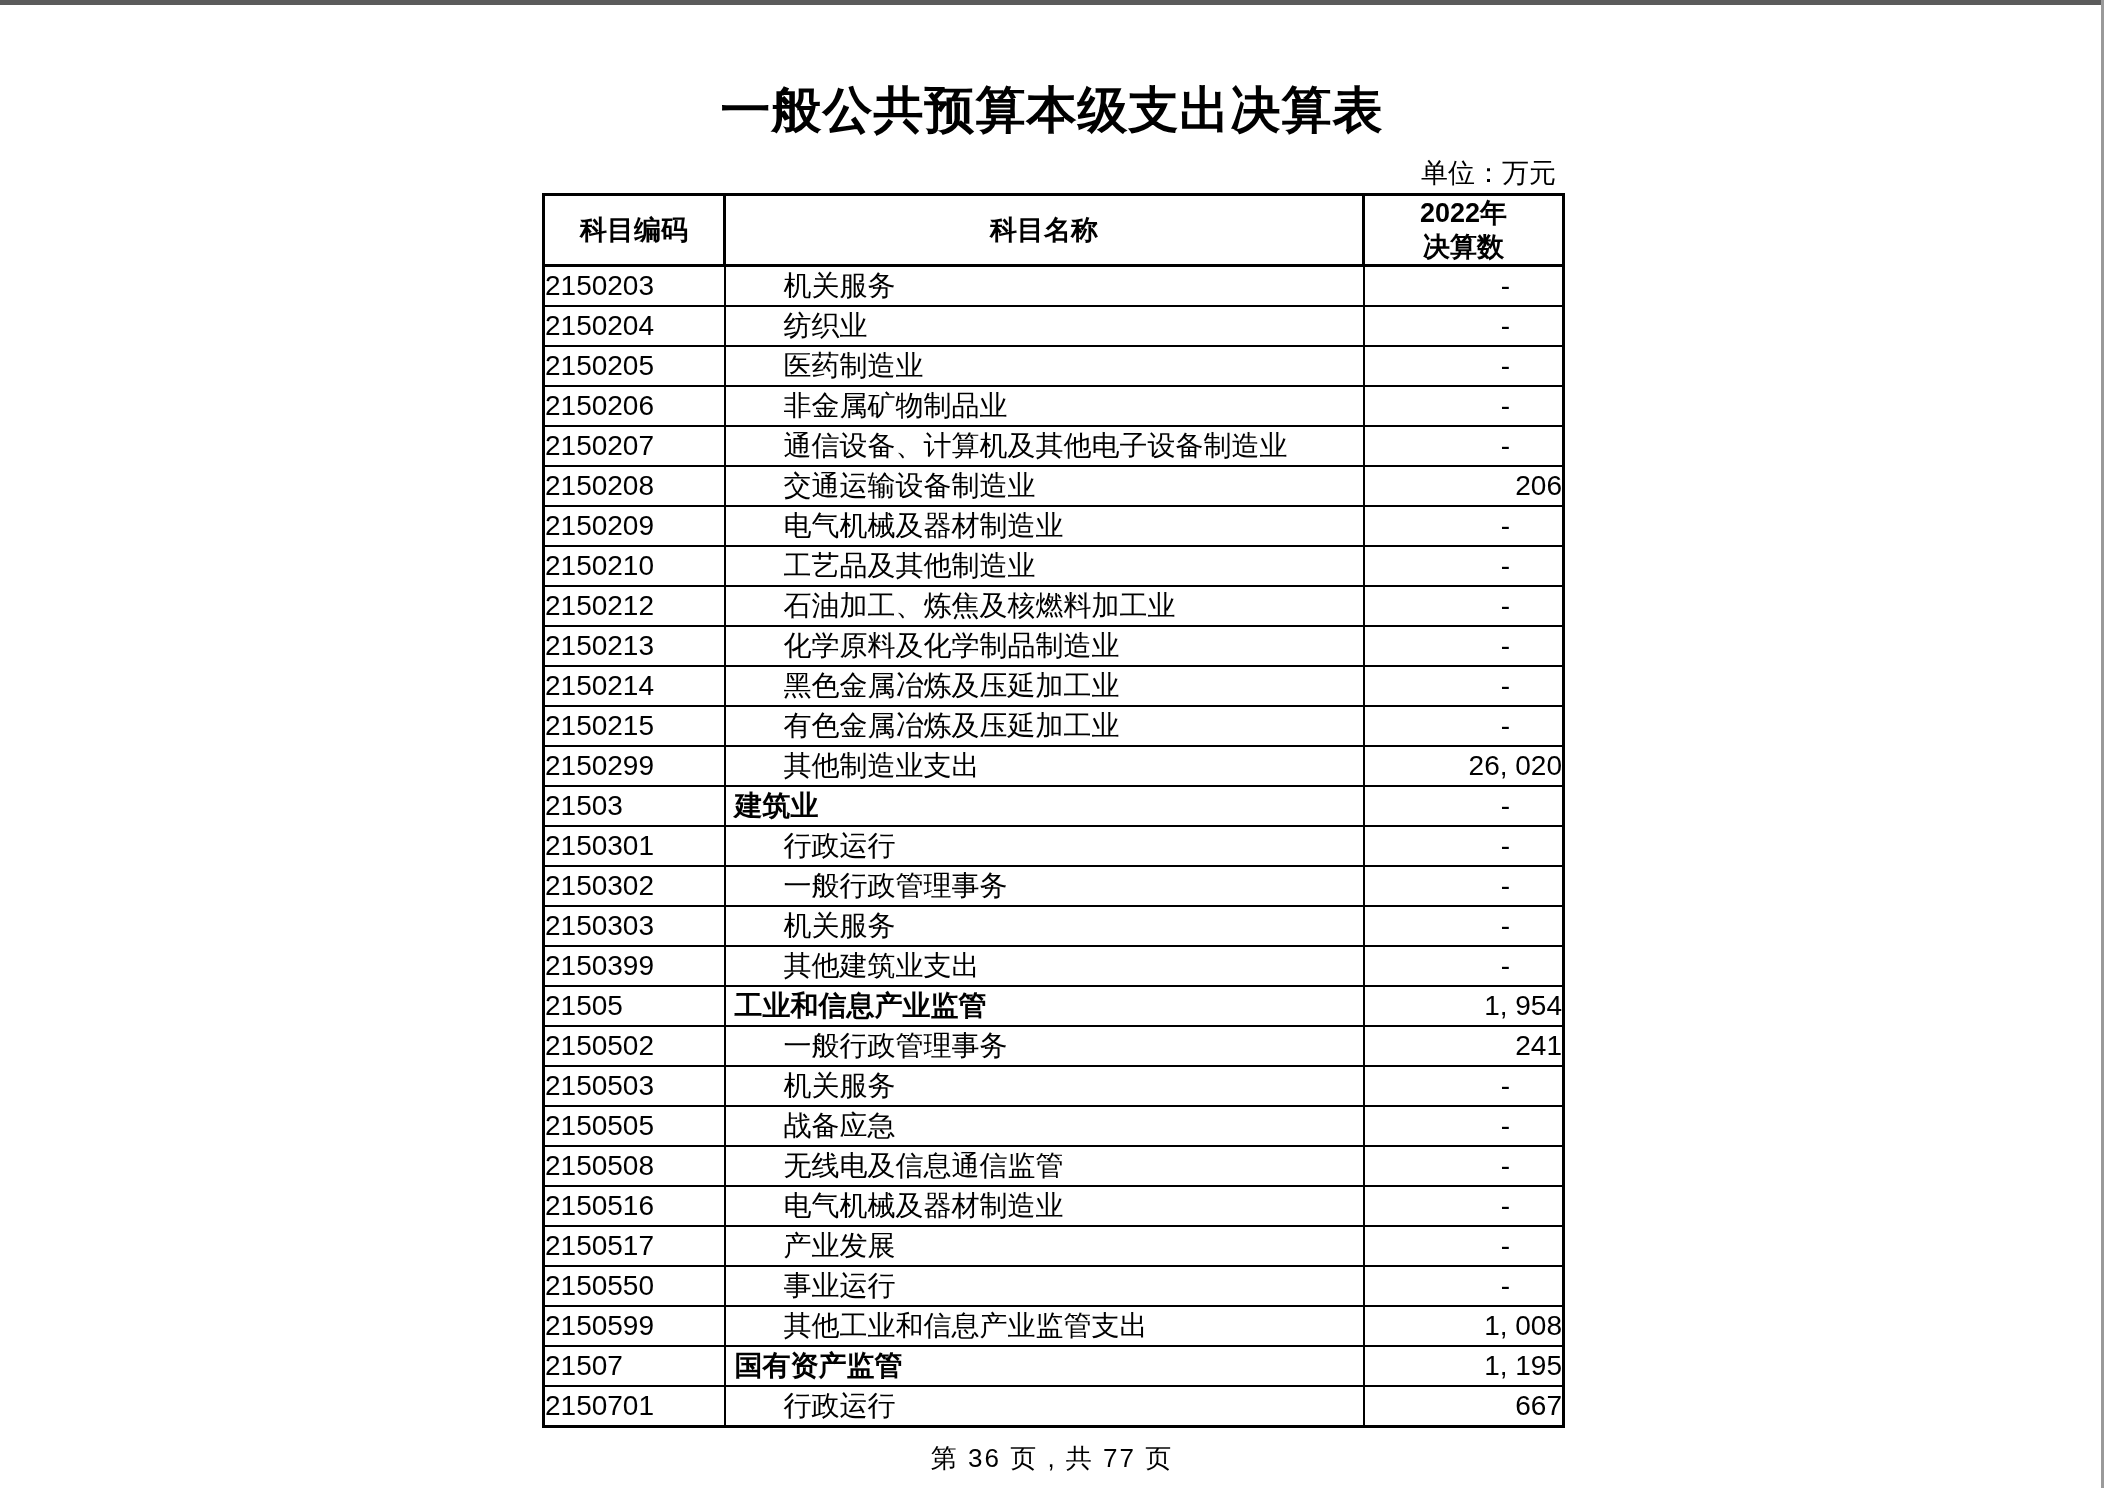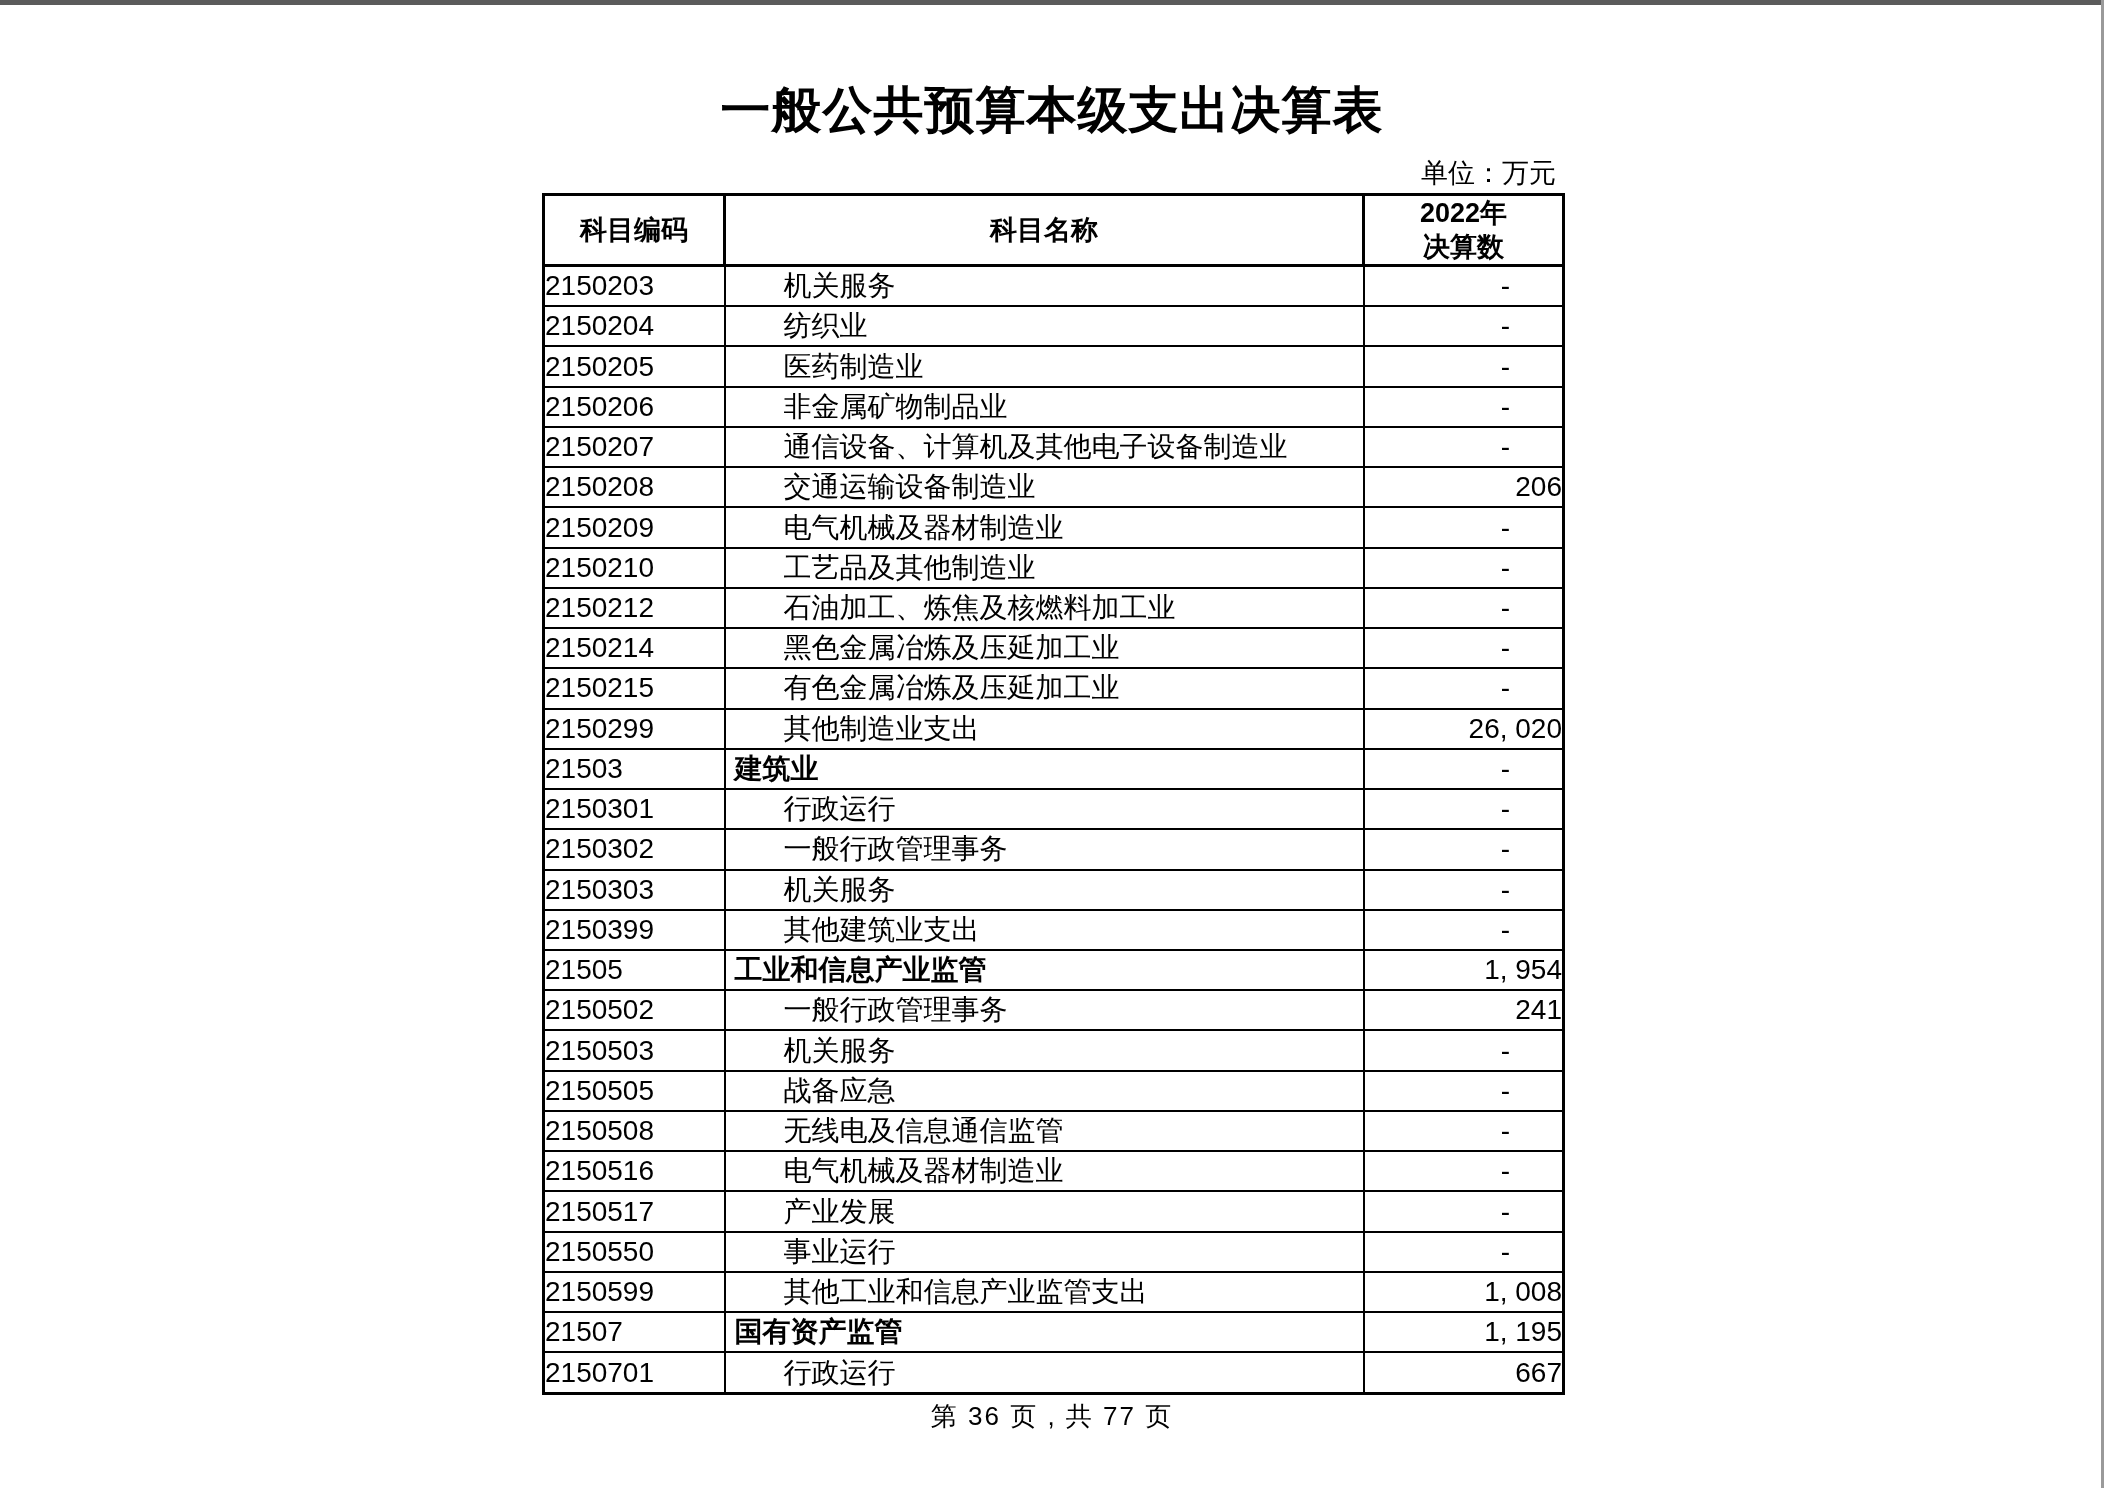--- a/index.html
+++ b/index.html
@@ -76,21 +76,21 @@
     white-space: nowrap;
     overflow: hidden;
   }
   td.code { padding-left: 5px; }
   td.name.lvl2 { font-weight: bold; padding-left: 9px; }
   td.name.lvl3 { font-weight: normal; padding-left: 58px; }
   td.value { text-align: right; padding-right: 8px; }
   td.value.dash { padding-right: 52px; }
   .page-footer {
     position: absolute;
-    top: 1399px;
+    top: 1441px;
     left: 542px;
     width: 1020px;
     text-align: center;
     font-size: 26px;
     letter-spacing: 2px;
   }
 </style>
 </head>
 <body>
 
@@ -157,20 +157,25 @@
         <td class="code">2150210</td>
         <td class="name lvl3">工艺品及其他制造业</td>
         <td class="value dash">-</td>
       </tr>
       <tr>
         <td class="code">2150212</td>
         <td class="name lvl3">石油加工、炼焦及核燃料加工业</td>
         <td class="value dash">-</td>
       </tr>
       <tr>
+        <td class="code">2150213</td>
+        <td class="name lvl3">化学原料及化学制品制造业</td>
+        <td class="value dash">-</td>
+      </tr>
+      <tr>
         <td class="code">2150214</td>
         <td class="name lvl3">黑色金属冶炼及压延加工业</td>
         <td class="value dash">-</td>
       </tr>
       <tr>
         <td class="code">2150215</td>
         <td class="name lvl3">有色金属冶炼及压延加工业</td>
         <td class="value dash">-</td>
       </tr>
       <tr>

